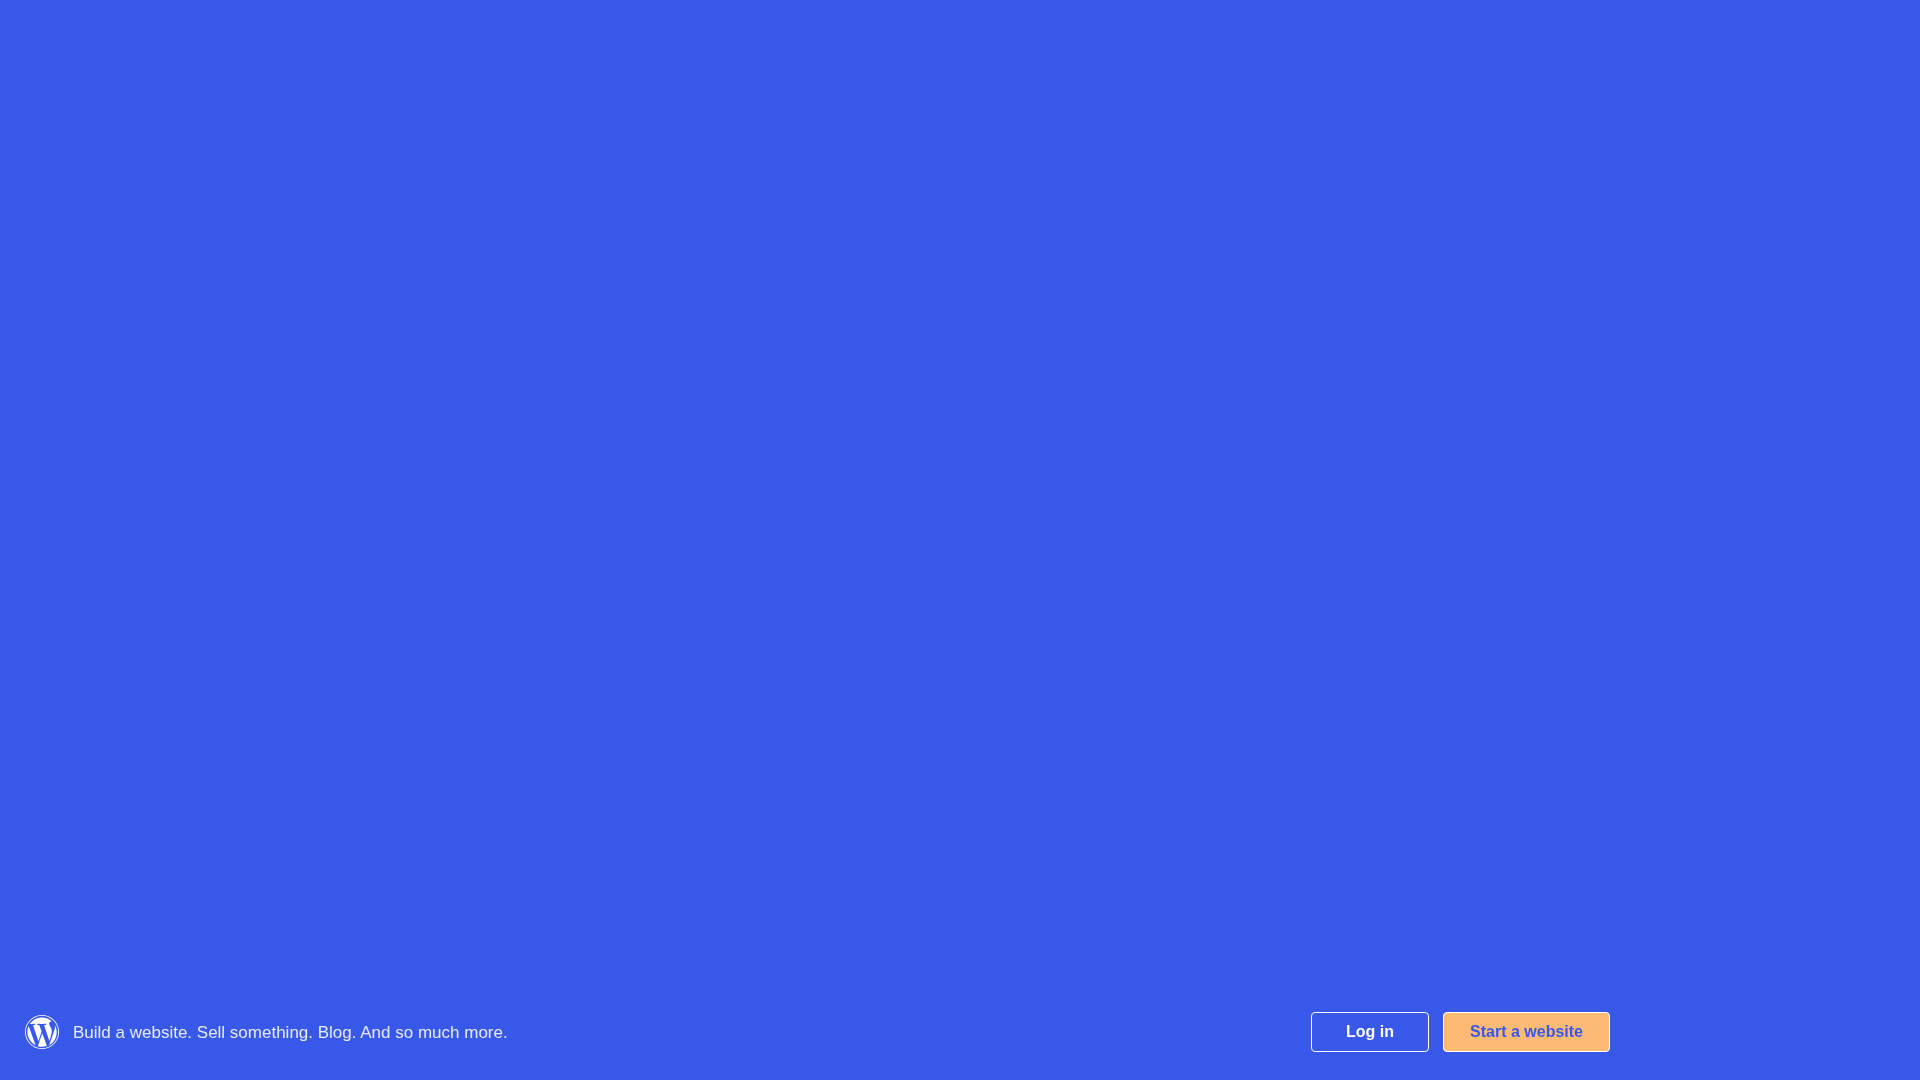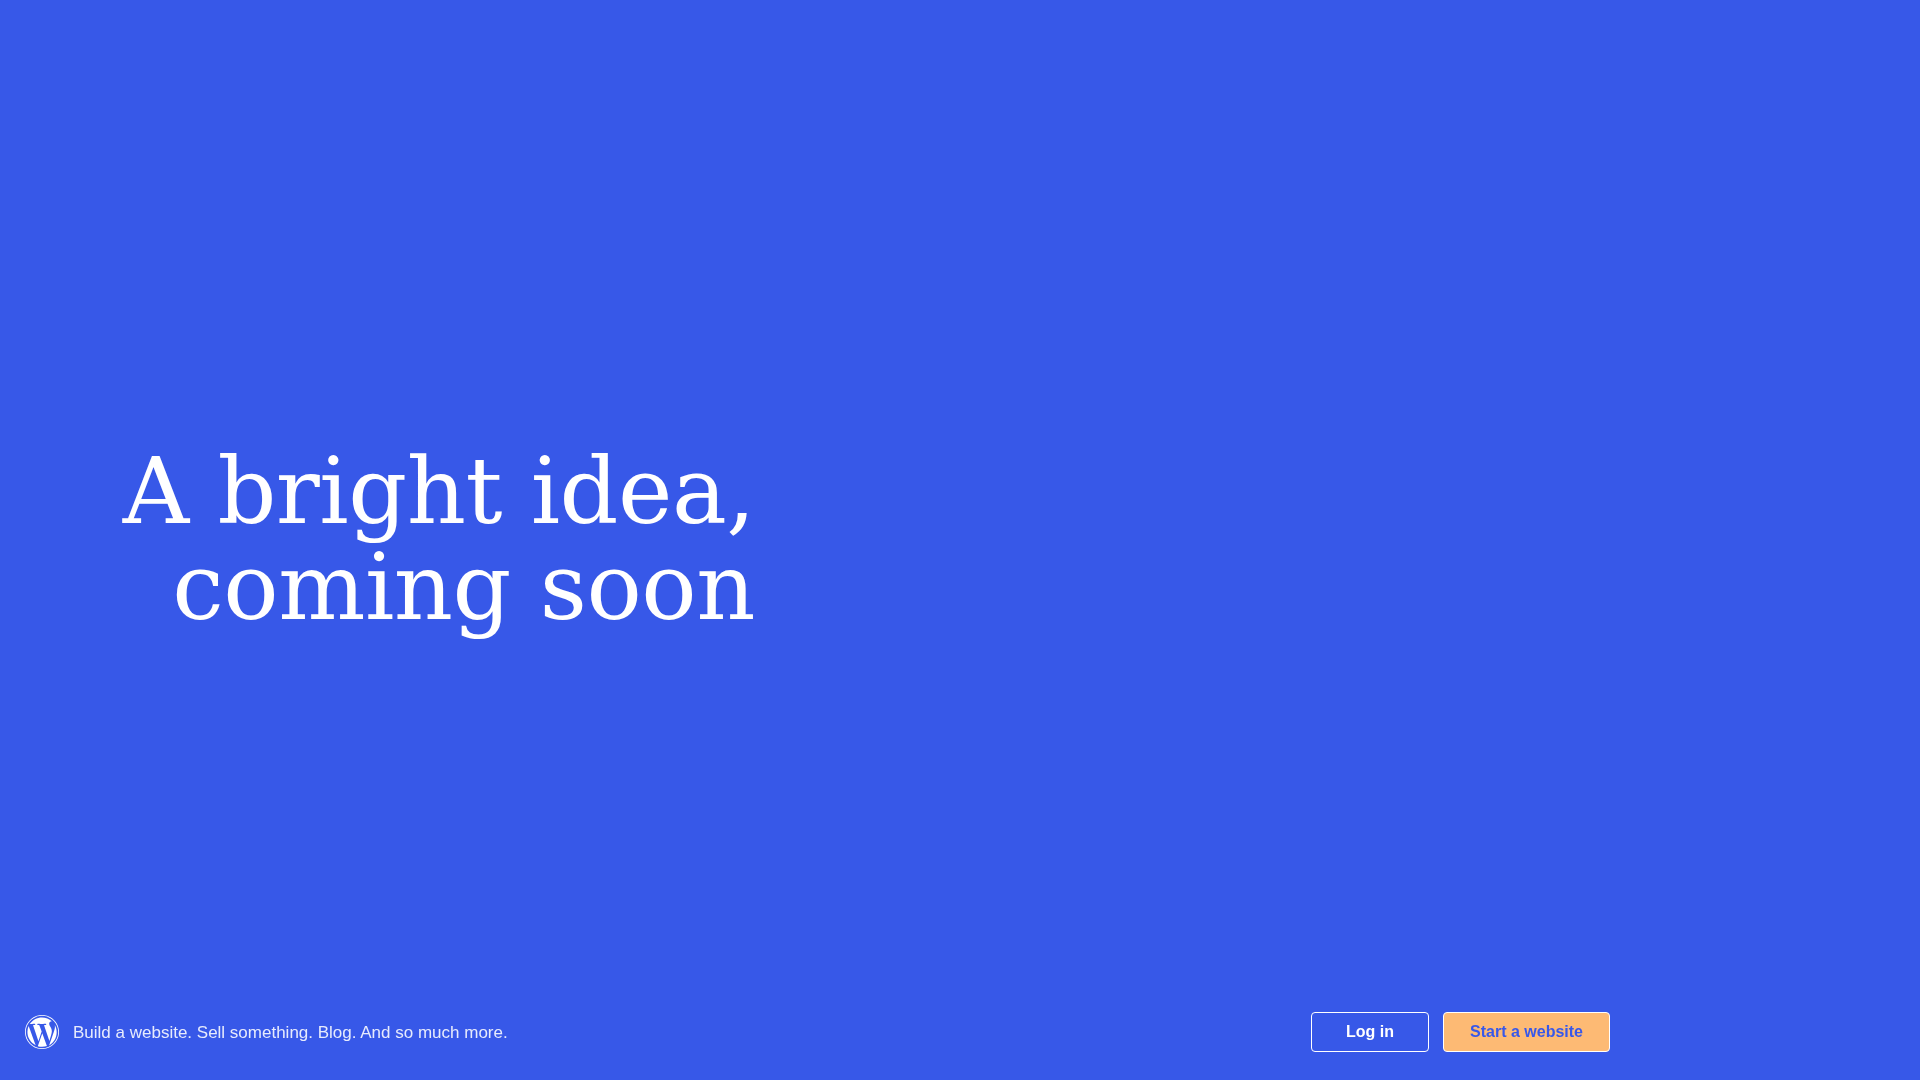--- a/index.html
+++ b/index.html
@@ -124,24 +124,20 @@
     border: 1.5px solid #ffffff;
     color: #3858e9;
     min-width: 118px;
   }
 </style>
 </head>
 <body>
 
 <div class="page">
 
-  <div class="hero">
-    <h1 class="hero-title">A bright idea,
-coming soon</h1>
-  </div>
 
   <div class="footer">
 
     <div class="footer-left">
       <span class="wp-logo-wrap">
         <svg class="wp-logo" viewBox="0 0 122.5 122.5" aria-hidden="true">
           <g fill="#ffffff">
             <path d="M8.7,61.3c0,20.8,12.1,38.7,29.6,47.3L13.2,39.9C10.3,46.4,8.7,53.6,8.7,61.3z"></path>
             <path d="M96.7,58.6c0-6.5-2.3-11-4.3-14.5c-2.7-4.3-5.2-8-5.2-12.3c0-4.8,3.7-9.3,8.9-9.3c0.2,0,0.5,0,0.7,0.1 c-9.4-8.6-21.9-13.9-35.6-13.9c-18.4,0-34.5,9.4-43.9,23.7c1.2,0,2.4,0.1,3.4,0.1c5.5,0,14.1-0.7,14.1-0.7c2.9-0.2,3.2,4,0.3,4.4 c0,0-2.9,0.3-6.1,0.5l19.4,57.5l11.6-34.9l-8.3-22.7c-2.9-0.2-5.6-0.5-5.6-0.5c-2.9-0.2-2.5-4.5,0.3-4.4c0,0,8.7,0.7,13.9,0.7 c5.5,0,14.1-0.7,14.1-0.7c2.9-0.2,3.2,4,0.3,4.4c0,0-2.9,0.3-6.1,0.5l19.3,57.1l5.3-17.6C94.8,68.8,96.7,63.3,96.7,58.6z"></path>
             <path d="M62.2,65.9l-16,46.3c4.8,1.4,9.8,2.2,15.1,2.2c6.2,0,12.2-1.1,17.7-3c-0.1-0.2-0.3-0.5-0.4-0.7L62.2,65.9z"></path>

